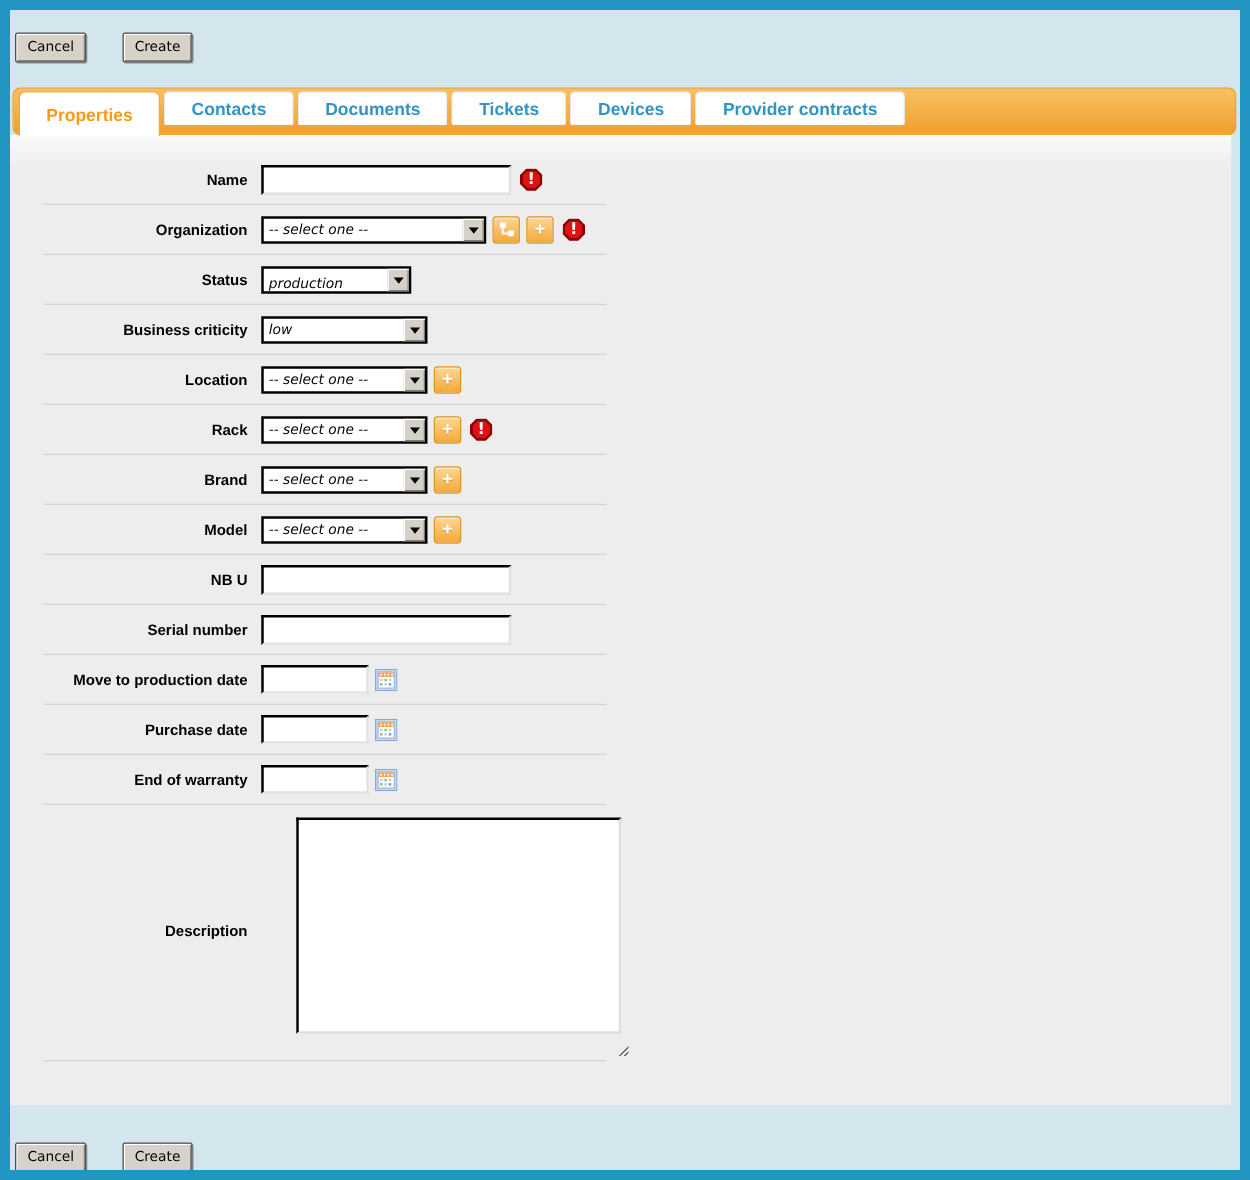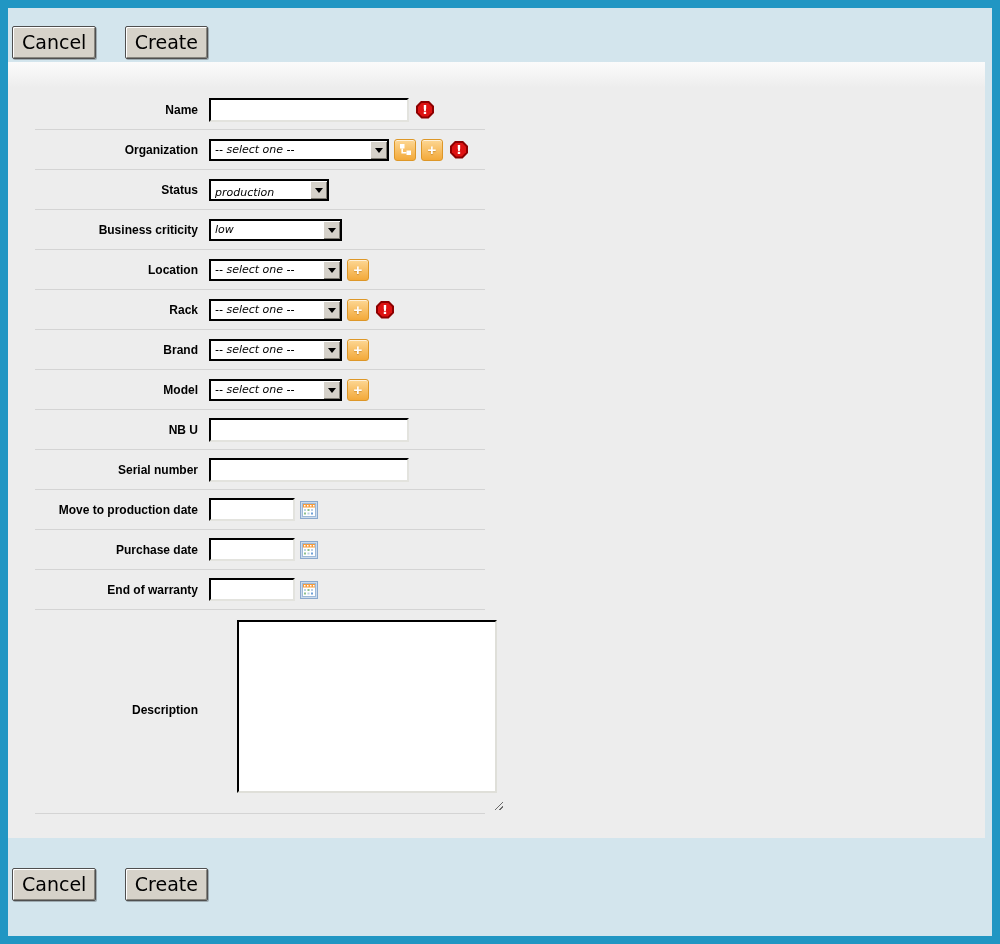--- a/index.html
+++ b/index.html
@@ -7,21 +7,21 @@
     width:1000px; height:944px; box-sizing:border-box;
     border:8px solid #2196c3;
     background:#d3e5ed;
     font-family:"Liberation Sans", sans-serif;
     position:relative; overflow:hidden;
   }
   
   .btn {
     display:inline-block;
     font-family:"DejaVu Sans", sans-serif;
-    font-size:19px; color:#000;
+    font-size:11px; color:#000;
     background:#d6d2c9;
     border:1px solid #4f4f4f;
     border-radius:2px;
     padding:4px 9px 5px 9px;
     box-shadow: inset 1px 1px 0 #ffffff, inset -1px -1px 0 #87857e, 1px 1px 0 rgba(0,0,0,.25);
     cursor:pointer;
   }
   .toolbar-top { padding:18px 0 0 4px; height:36px; }
   .toolbar-top .btn { margin-right:24px; }
   .toolbar-bottom { padding:30px 0 0 4px; }
@@ -50,21 +50,21 @@
     border:1px solid #f2aa3c; border-bottom:none;
     border-radius:5px 5px 0 0;
     color:#f49c14;
     cursor:default;
   }
 
   
   .panel {
     margin-right:7px; height:776px; box-sizing:border-box;
     background:linear-gradient(#fbfbfb, #ededed 26px);
-    padding-top:28px;
+    padding-top:16px;
   }
   .form { margin-left:27px; width:450px; }
   .row {
     display:flex; align-items:center;
     border-bottom:1px solid #d4d4d4;
     padding:7px 0; min-height:25px;
   }
   .row.desc { align-items:center; padding:10px 0 16px 0;gap:28px; }
   .flabel {
     width:163px; flex-shrink:0;
@@ -158,20 +158,28 @@
 </head>
 <body>
 
 <div class="page">
 
   <div class="toolbar-top">
     <button class="btn">Cancel</button>
     <button class="btn">Create</button>
   </div>
 
+  <div class="tabbar">
+    <div class="tab active">Properties</div>
+    <div class="tab">Contacts</div>
+    <div class="tab">Documents</div>
+    <div class="tab">Tickets</div>
+    <div class="tab">Devices</div>
+    <div class="tab">Provider contracts</div>
+  </div>
 
   <div class="panel">
     <div class="form">
 
       <div class="row">
         <div class="flabel">Name</div>
         <div class="ctrl">
           <input class="txt" type="text" style="">
           <span class="err">
             <span class="oct-outer"></span>

